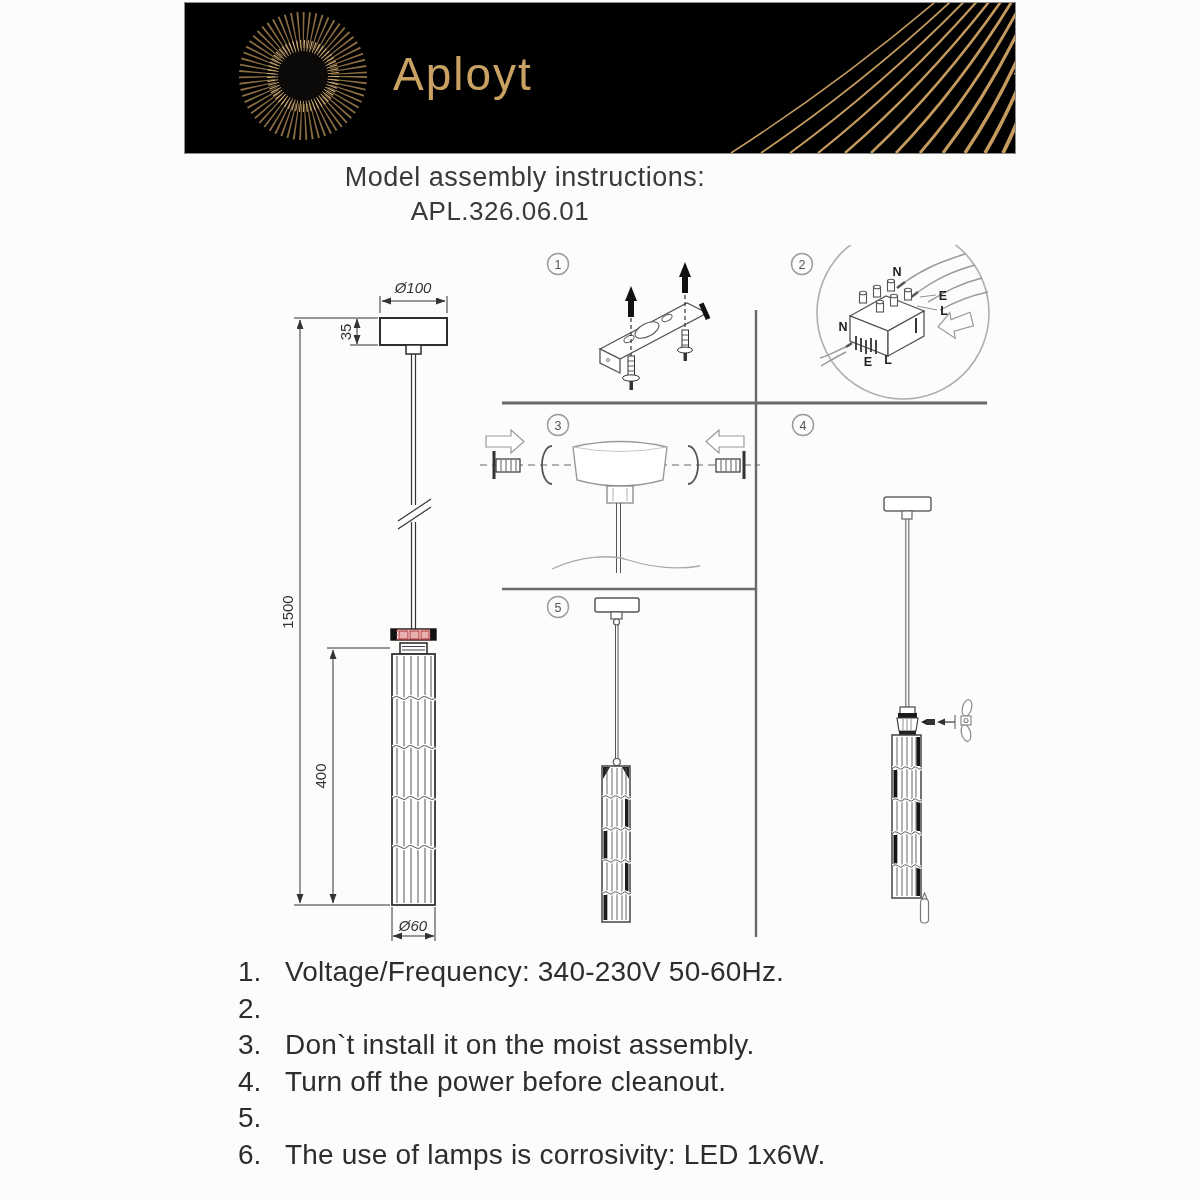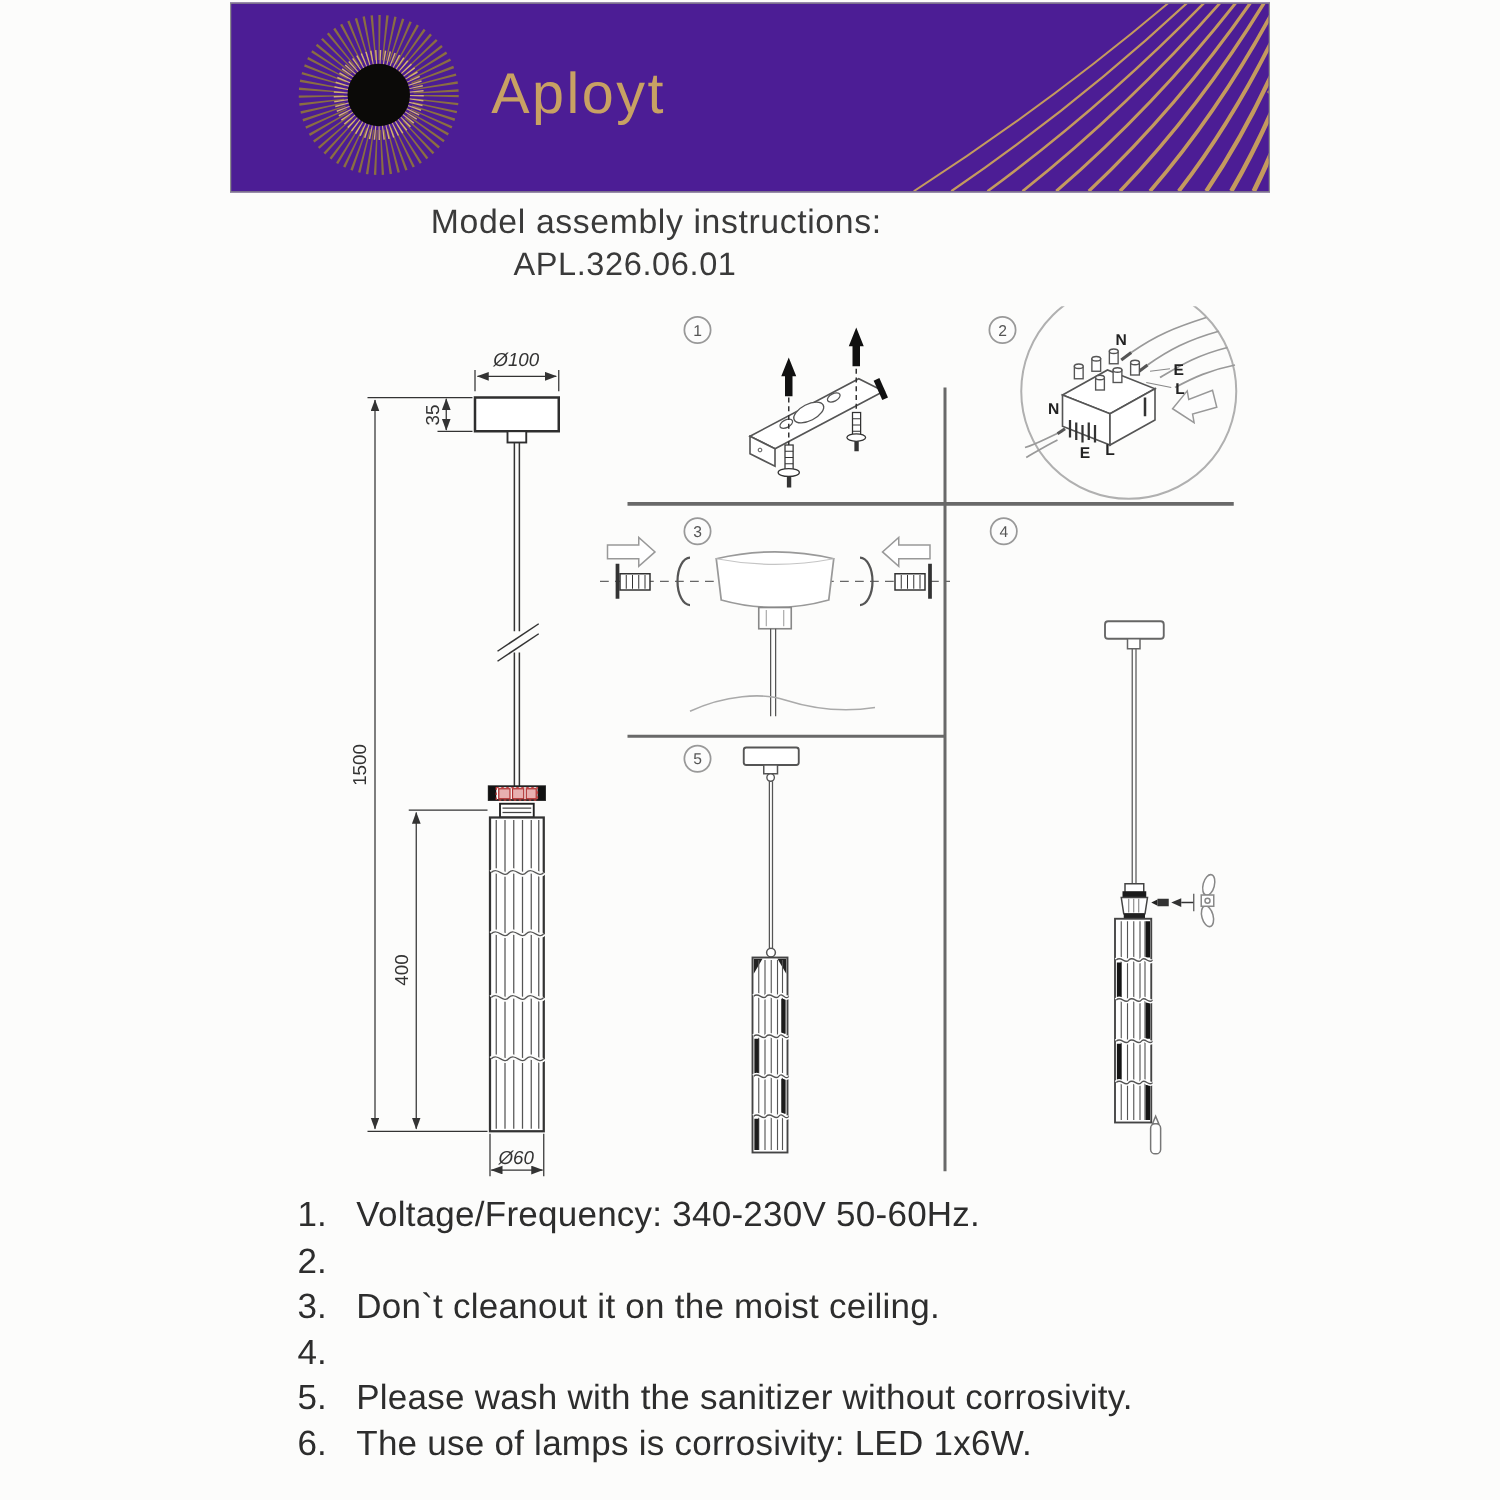--- a/index.html
+++ b/index.html
@@ -1,20 +1,20 @@
 <!DOCTYPE html>
 <html><head>
 <meta charset="utf-8">
 <style>
   html,body{margin:0;padding:0;background:#ffffff;}
   .page{position:relative;width:1200px;height:1200px;background:#fcfcfb;
         font-family:"Liberation Sans",sans-serif;overflow:hidden;}
   
   .banner{position:absolute;left:184px;top:2px;width:832px;height:152px;
-          background:#4c1d95;border:1px solid #8c8c8c;box-sizing:border-box;overflow:hidden;}
+          background:#000000;border:1px solid #8c8c8c;box-sizing:border-box;overflow:hidden;}
   .banner svg{position:absolute;left:0;top:0;}
   .brand{position:absolute;left:208px;top:44px;font-size:46px;font-weight:400;
          color:#c8a163;letter-spacing:2px;font-family:"Liberation Sans",sans-serif;}
   
   .title-1{position:absolute;left:0;top:162px;width:1050px;text-align:center;
            font-size:27px;color:#3a3a3a;letter-spacing:0.5px;}
   .title-2{position:absolute;left:0;top:196px;width:1000px;text-align:center;
            font-size:26px;color:#3a3a3a;letter-spacing:0.5px;}
   
   .diagram{position:absolute;left:0;top:245px;width:1200px;height:710px;}
@@ -401,28 +401,28 @@
   <div class="instructions">
     <div class="ins-row">
       <span class="ins-num">1.</span>
       <span class="ins-text">Voltage/Frequency: 340-230V 50-60Hz.</span>
     </div>
     <div class="ins-row">
       <span class="ins-num">2.</span>
     </div>
     <div class="ins-row">
       <span class="ins-num">3.</span>
-      <span class="ins-text">Don`t cleanout it on the moist ceiling.</span>
+      <span class="ins-text">Don`t install it on the moist assembly.</span>
     </div>
     <div class="ins-row">
       <span class="ins-num">4.</span>
+      <span class="ins-text">Turn off the power before cleanout.</span>
     </div>
     <div class="ins-row">
       <span class="ins-num">5.</span>
-      <span class="ins-text">Please wash with the sanitizer without corrosivity.</span>
     </div>
     <div class="ins-row">
       <span class="ins-num">6.</span>
       <span class="ins-text">The use of lamps is corrosivity: LED 1x6W.</span>
     </div>
   </div>
 
 </div>
 
 </body></html>

